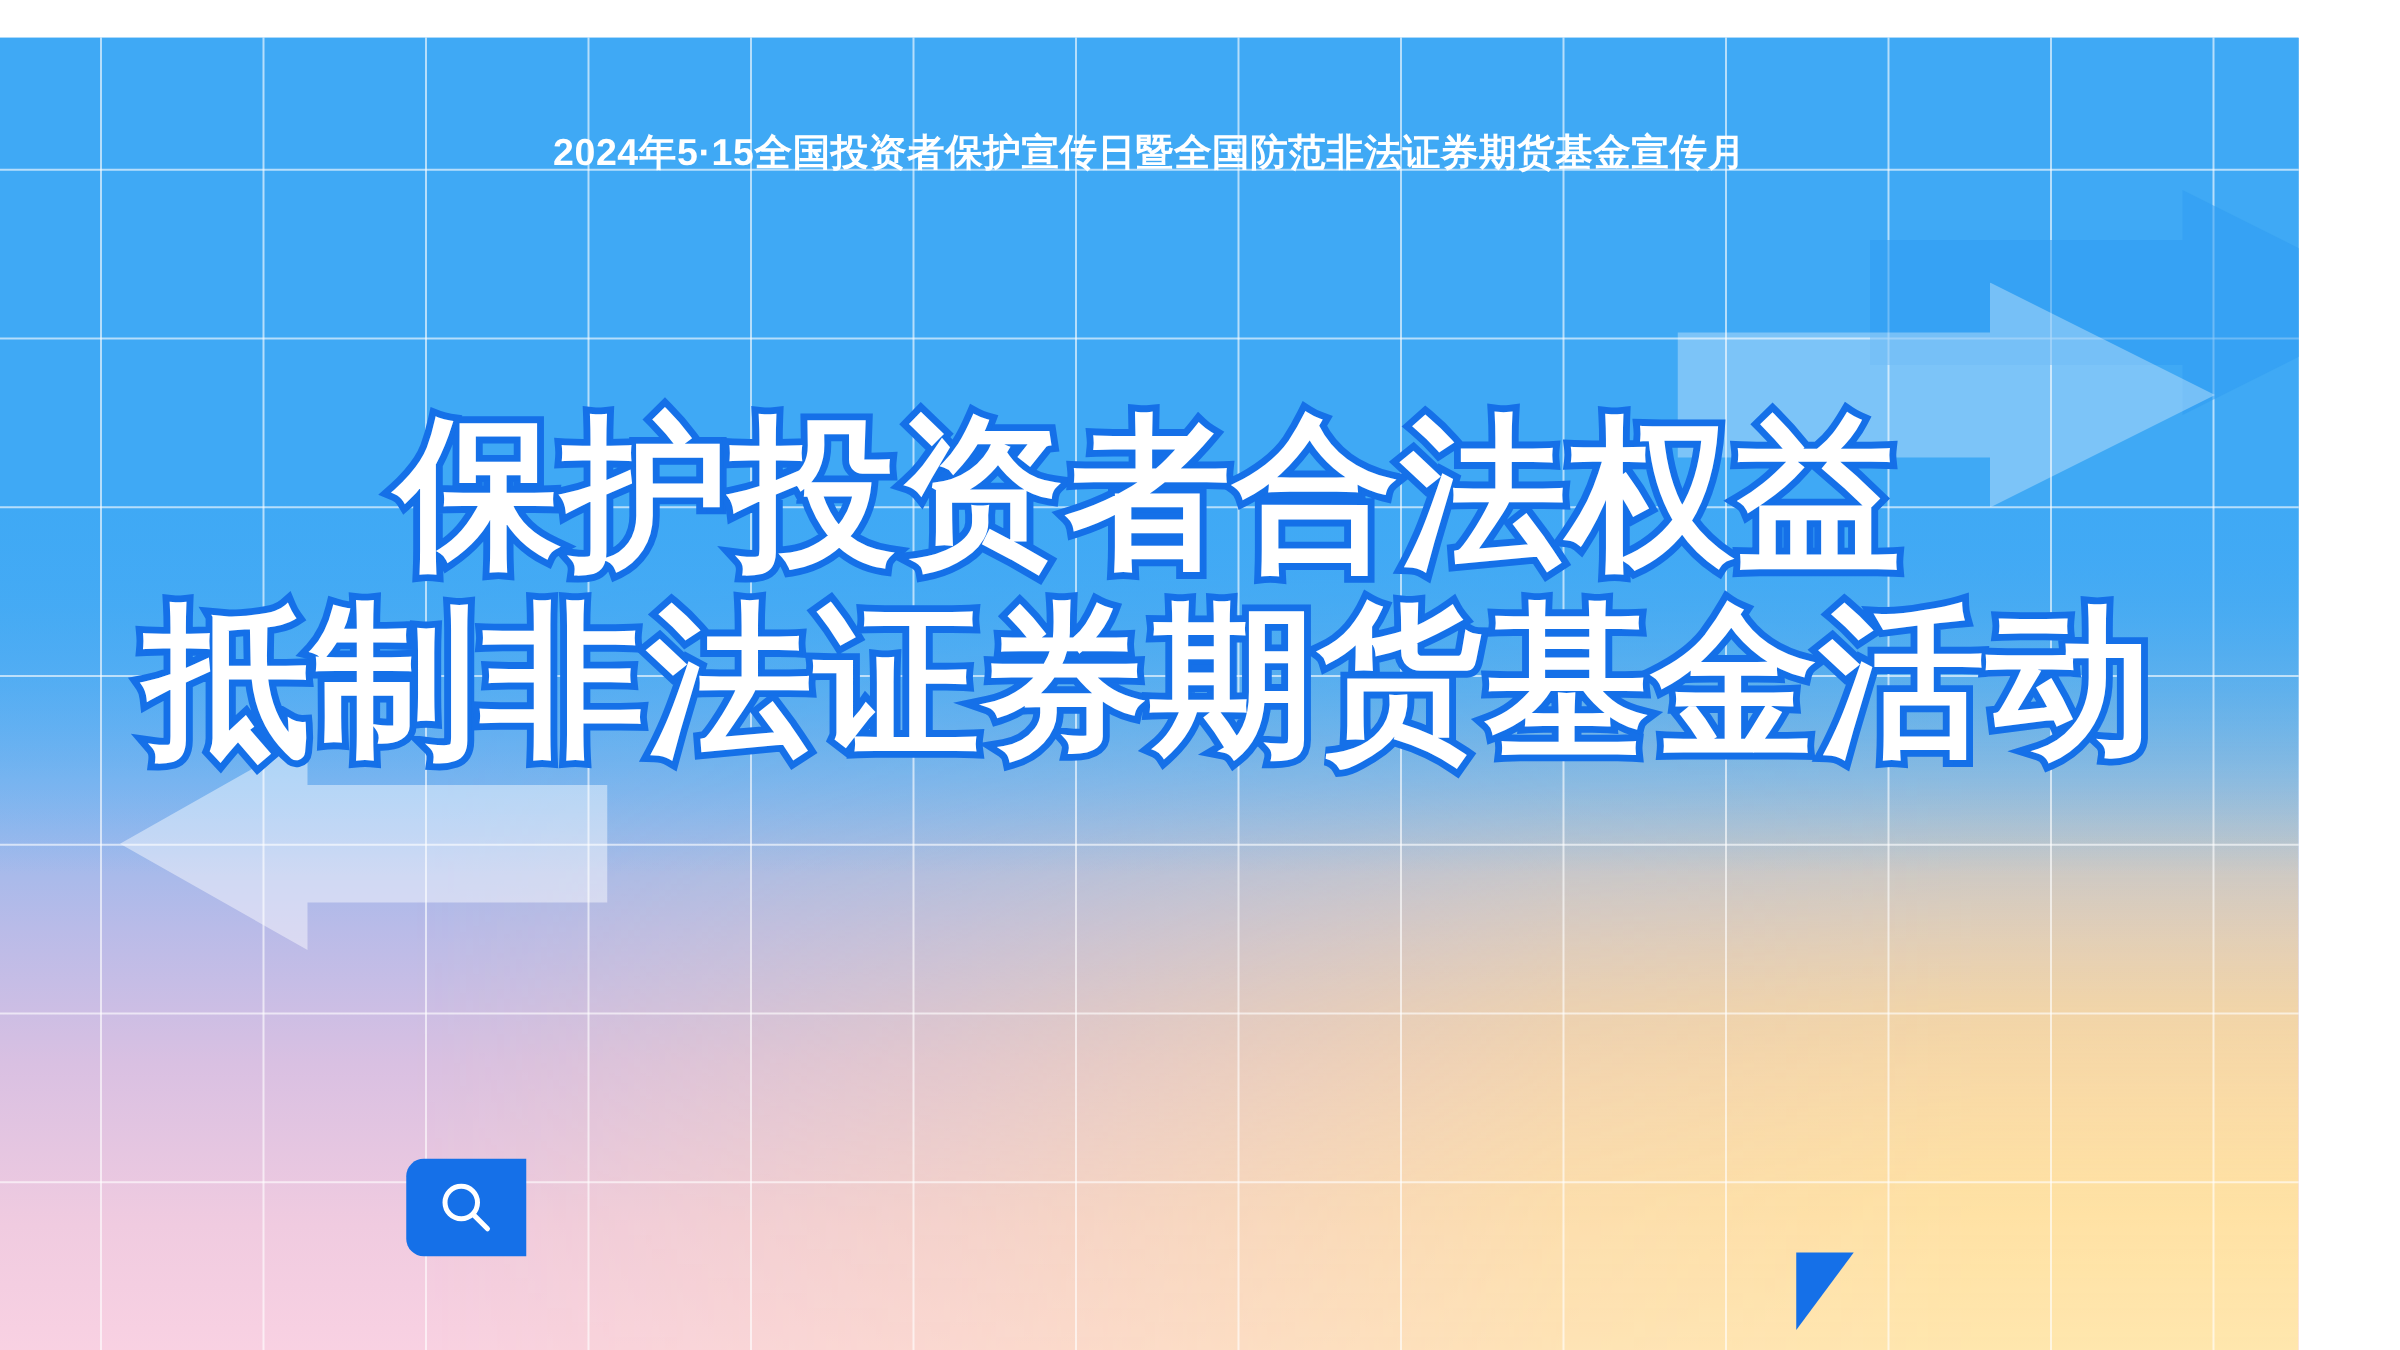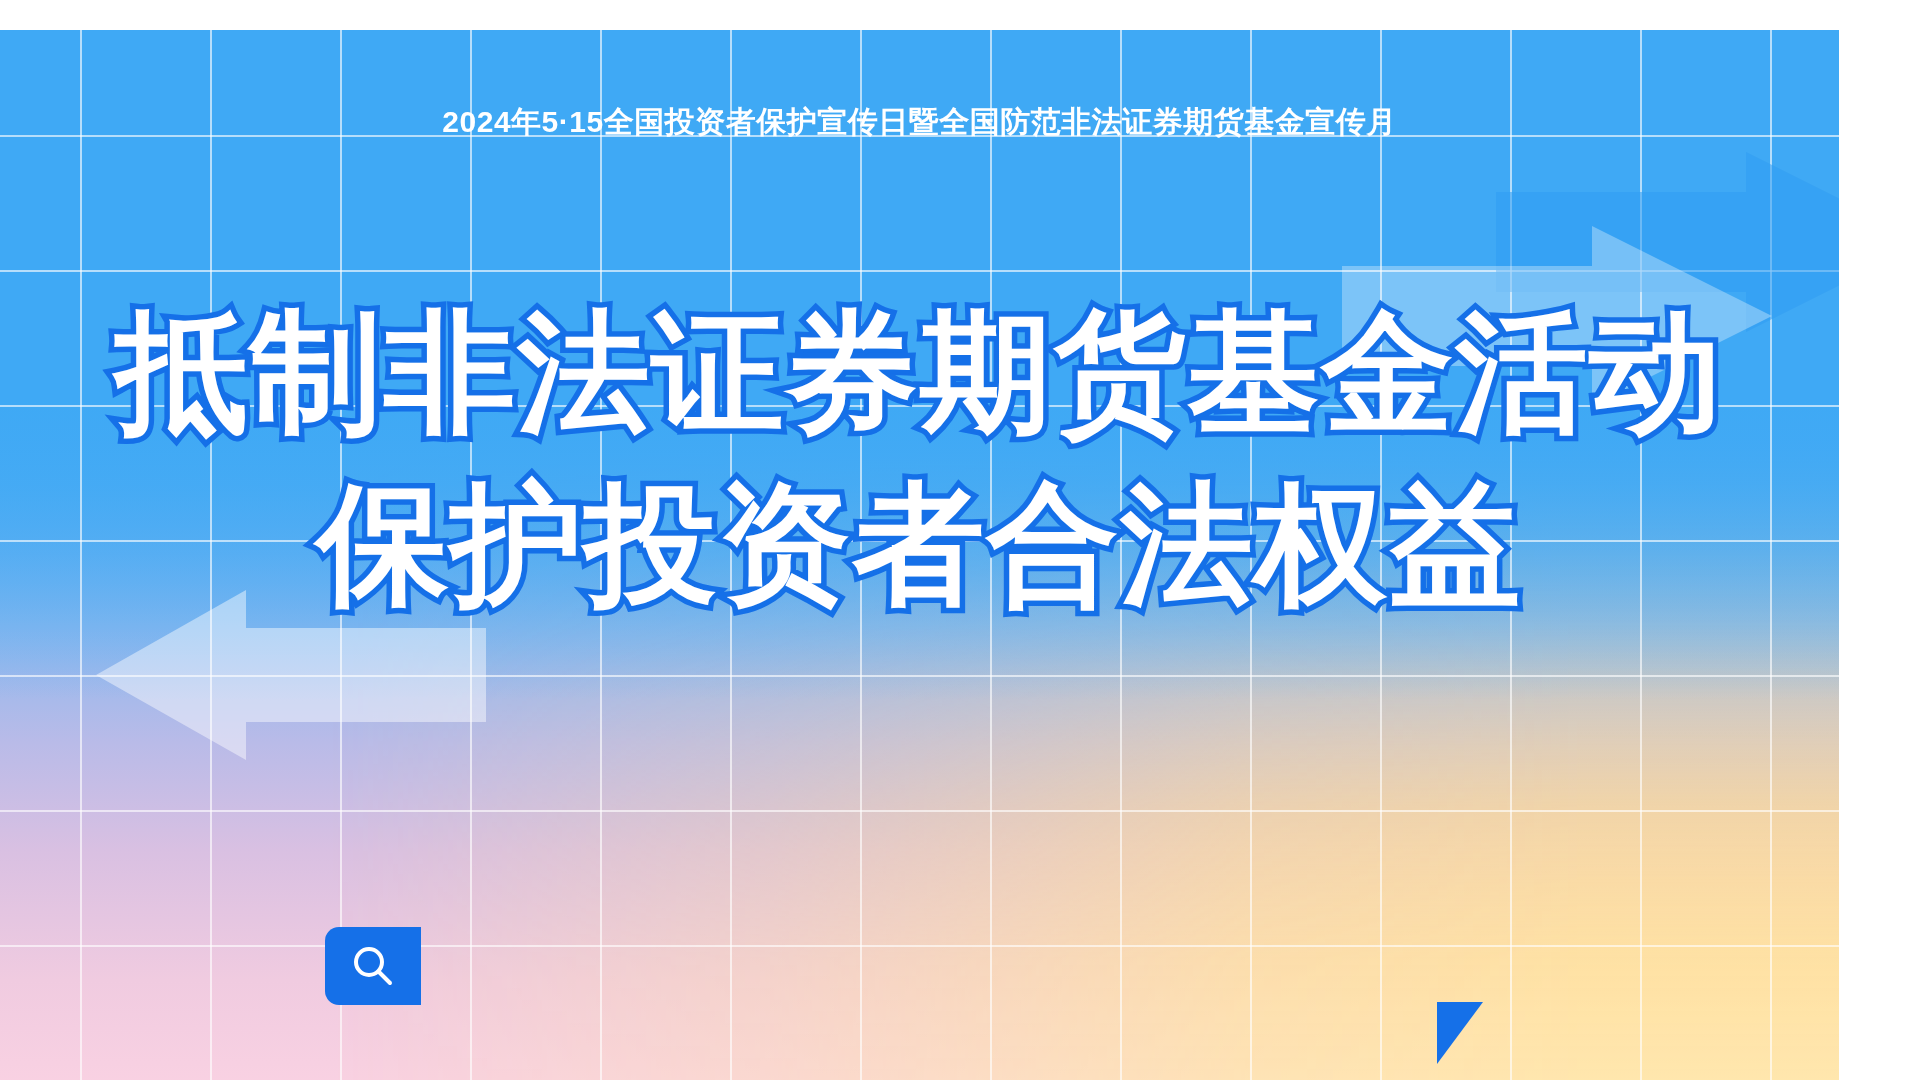--- a/index.html
+++ b/index.html
@@ -199,22 +199,22 @@
   <svg class="arrow arrow-r-light" viewBox="0 0 430 180">
     <path d="M0 40 L250 40 L250 0 L430 90 L250 180 L250 140 L0 140 Z" fill="#ffffff" opacity="0.32"></path>
   </svg>
   <svg class="arrow arrow-l-light" viewBox="0 0 390 170">
     <path d="M390 38 L150 38 L150 0 L0 85 L150 170 L150 132 L390 132 Z" fill="#ffffff" opacity="0.45"></path>
   </svg>
 
   <div class="header-line">2024年5·15全国投资者保护宣传日暨全国防范非法证券期货基金宣传月</div>
 
   <div class="title-block">
+    <span class="title-line title-line-2">保护投资者合法权益</span>
     <span class="title-line title-line-1">抵制非法证券期货基金活动</span>
-    <span class="title-line title-line-2">保护投资者合法权益</span>
   </div>
 
 
   <div class="search-chip">
     <svg width="48" height="48" viewBox="0 0 48 48">
       <circle cx="20" cy="20" r="13" fill="none" stroke="#ffffff" stroke-width="4"></circle>
       <line x1="29.5" y1="29.5" x2="41" y2="41" stroke="#ffffff" stroke-width="4" stroke-linecap="round"></line>
     </svg>
   </div>
 

